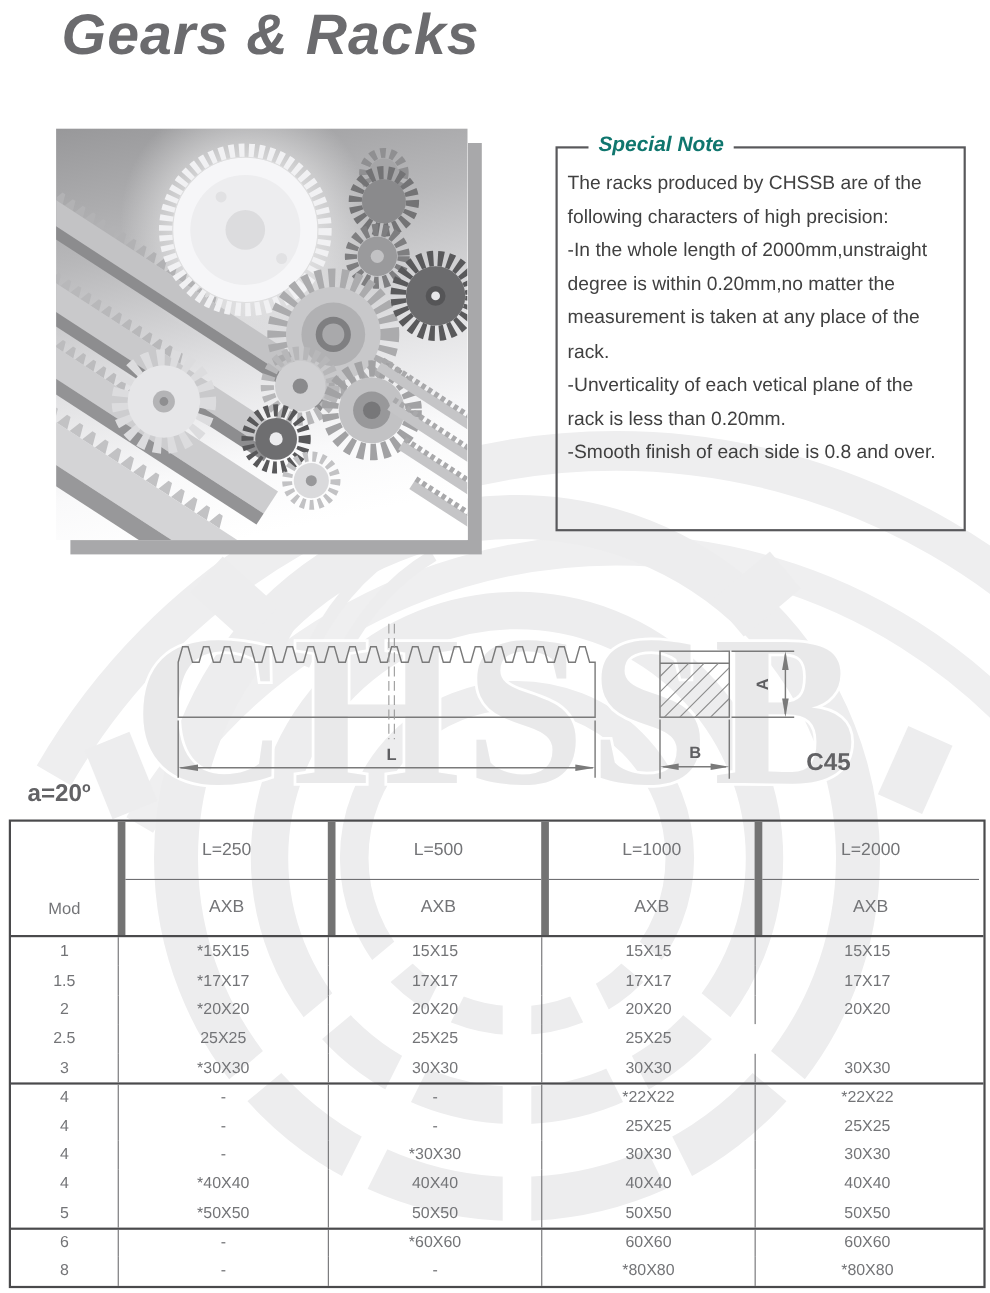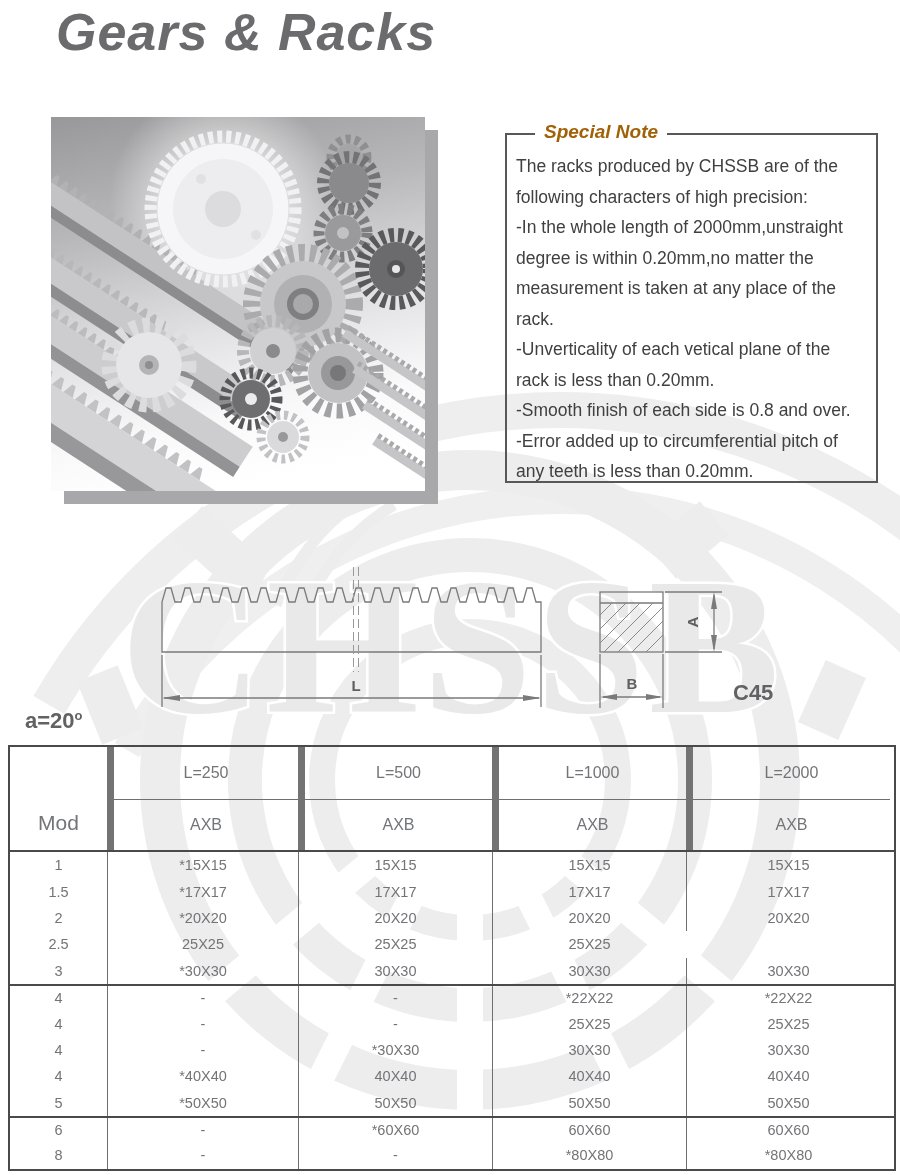--- a/index.html
+++ b/index.html
@@ -29,21 +29,21 @@
   }
   .photo svg{display:block;}
 
   
   .notebox{
     position:absolute;left:505px;top:133px;width:373px;height:350px;
     border:2px solid #58585b;box-sizing:border-box;background:transparent;
   }
   .note-title{
     position:absolute;top:-14px;left:28px;background:#ffffff;padding:0 9px;
-    font-size:19px;font-weight:bold;font-style:italic;color:#a16207;
+    font-size:19px;font-weight:bold;font-style:italic;color:#0f766e;
   }
   .note-body{padding:16px 8px 0 9px;}
   .note-body p{margin:0;font-size:17.5px;line-height:30.5px;color:#404040;}
 
   
   .diagram{position:absolute;left:120px;top:555px;}
   .dim-label{font-family:"Liberation Sans", sans-serif;font-size:15px;font-weight:bold;fill:#5f5f62;}
 
   .pressure-angle{
     position:absolute;left:25px;top:708px;
@@ -55,21 +55,21 @@
     font-size:22px;font-weight:bold;color:#626265;
   }
 
   
   .gtable{
     position:absolute;left:8px;top:745px;width:884px;
     border:2px solid #4a4a4c;box-sizing:content-box;background:transparent;
     color:#737477;
   }
   .thead{display:grid;grid-template-columns:97px 191px 194px 194px 204px;border-bottom:2px solid #4a4a4c;}
-  .th-mod{display:flex;align-items:flex-end;justify-content:center;padding-bottom:15px;font-size:21px;}
+  .th-mod{display:flex;align-items:flex-end;justify-content:center;padding-bottom:15px;font-size:15px;}
   .th-block{border-left:7px solid #737373;}
   .th-len{height:52px;display:flex;align-items:center;justify-content:center;font-size:16px;border-bottom:1px solid #6f6f72;}
   .th-axb{height:50px;display:flex;align-items:center;justify-content:center;font-size:16px;}
   .trow{display:grid;grid-template-columns:97px 191px 194px 194px 204px;height:26.4px;box-sizing:border-box;}
   .trow.group-start{border-top:2px solid #4a4a4c;}
   .tcell{display:flex;align-items:center;justify-content:center;font-size:14.5px;}
   .tcell + .tcell{border-left:1px solid #6f6f72;}
 </style>
 </head>
 <body>
@@ -217,21 +217,20 @@
     </svg>
   </div>
 
   <div class="notebox">
     <span class="note-title">Special Note</span>
     <div class="note-body">
       <p>The racks produced by CHSSB are of the following characters of high precision:</p>
       <p>-In the whole length of 2000mm,unstraight degree is within 0.20mm,no matter the measurement is taken at any place of the rack.</p>
       <p>-Unverticality of each vetical plane of the rack is less than 0.20mm.</p>
       <p>-Smooth finish of each side is 0.8 and over.</p>
-      <p>-Error added up to circumferential pitch of any teeth is less than 0.20mm.</p>
     </div>
   </div>
 
   <svg class="diagram" width="660" height="160" viewBox="0 0 660 160">
     <g stroke="#7a7a7a" stroke-width="1.3" fill="none">
 
       <path d="M42 97 L42 47 l4 -14 h5 l4 14 h6 l4 -14 h5 l4 14 h6 l4 -14 h5 l4 14 h6 l4 -14 h5 l4 14 h6 l4 -14 h5 l4 14 h6 l4 -14 h5 l4 14 h6 l4 -14 h5 l4 14 h6 l4 -14 h5 l4 14 h6 l4 -14 h5 l4 14 h6 l4 -14 h5 l4 14 h6 l4 -14 h5 l4 14 h6 l4 -14 h5 l4 14 h6 l4 -14 h5 l4 14 h6 l4 -14 h5 l4 14 h6 l4 -14 h5 l4 14 h6 l4 -14 h5 l4 14 h6 l4 -14 h5 l4 14 h6 l4 -14 h5 l4 14 h6 l4 -14 h5 l4 14 h6 l4 -14 h5 l4 14 h5 L421 97 Z"></path>
 
       <line x1="42" y1="100" x2="42" y2="152"></line>
       <line x1="421" y1="100" x2="421" y2="152"></line>

